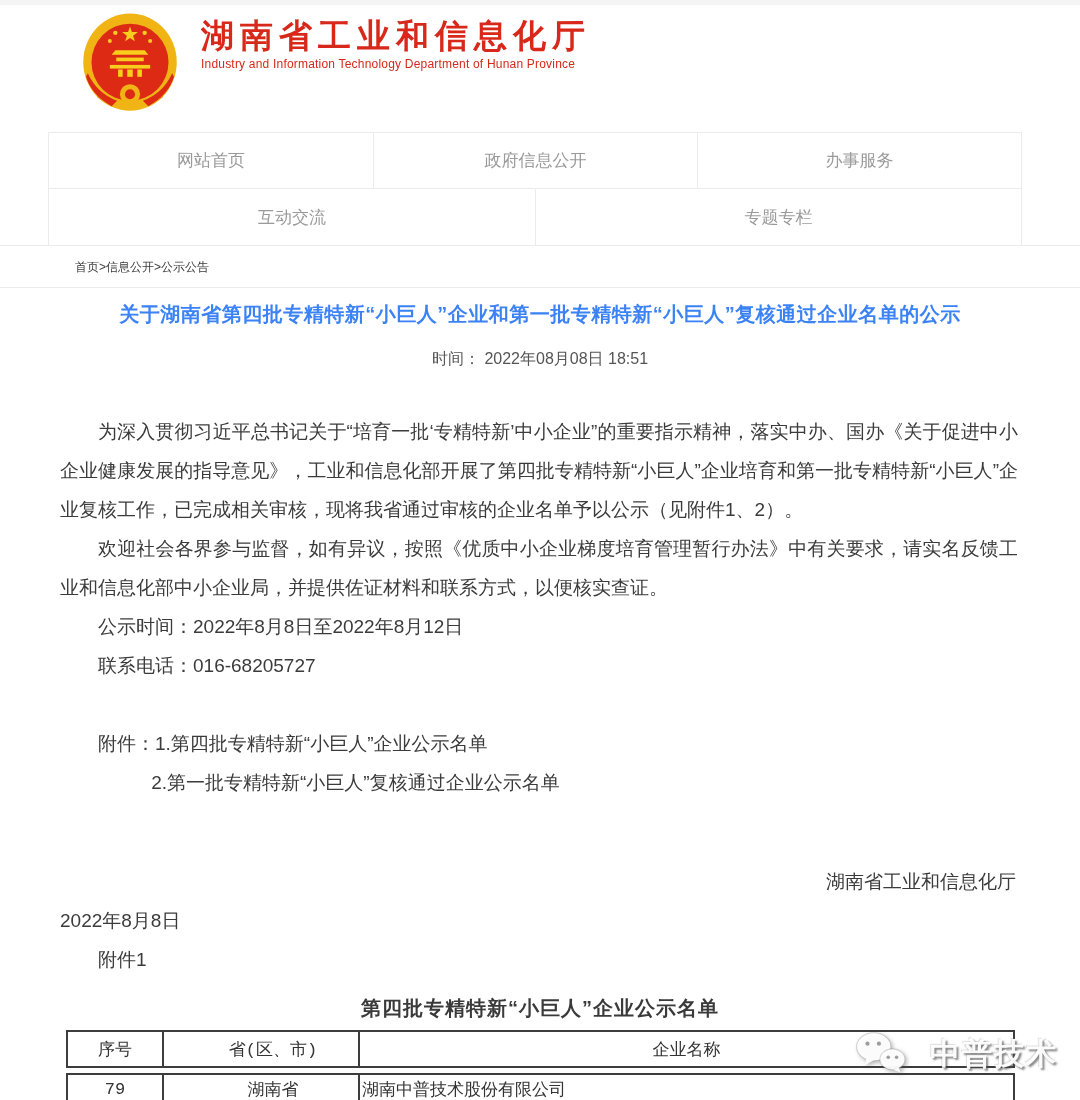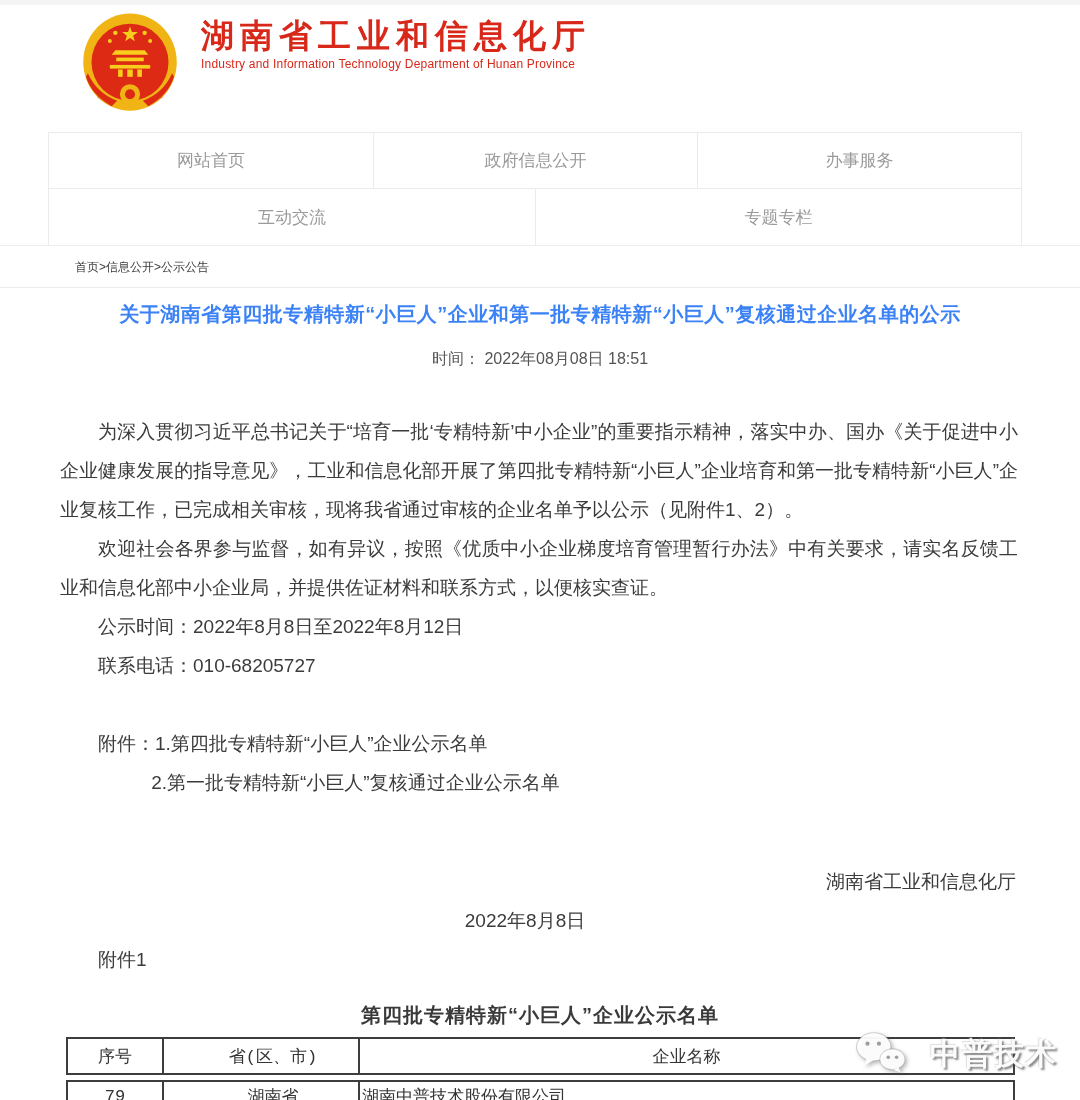--- a/index.html
+++ b/index.html
@@ -44,25 +44,25 @@
     text-align:center; color:#3b82f6; font-size:20px; font-weight:bold;
     line-height:44px; letter-spacing:0.5px;
   }
   .article-time { text-align:center; color:#555555; font-size:16px; line-height:30px; margin-top:8px; }
 
   .article-body { margin:38px 62px 0 60px; font-size:19px; line-height:39px; color:#3b3b3b; text-align:justify; }
   .p-indent { text-indent:2em; }
   .p-attach { text-indent:2em; margin-top:39px; }
   .p-attach2 { text-indent:4.8em; }
   .p-signer { text-align:right; margin-top:60px; padding-right:2px; }
-  .p-date { text-align:center; padding-right:28px; }
+  .p-date { text-align:left; padding-right:28px; }
   .annex-label { text-indent:2em; }
 
   .table-title {
-    margin-top:19px; text-align:center; font-size:20px; font-weight:bold;
+    margin-top:12px; text-align:center; font-size:20px; font-weight:bold;
     color:#3a3a3a; line-height:34px; letter-spacing:1px;
   }
 
   
   .annex-table { margin:5px 65px 8px 66px;font-family:Liberation Mono, monospace; }
   .t-row { display:flex; border:2px solid #3d3d3d; background:#ffffff; }
   .t-row.head { height:38px; margin-bottom:5px; }
   .t-row.data { height:32px; }
   .t-cell { display:flex; align-items:center; justify-content:center; font-size:17px; color:#333333; }
   .t-c1 { width:96px; border-right:2px solid #3d3d3d; }
@@ -135,21 +135,21 @@
 </div>
 
 <div class="article">
   <div class="article-title">关于湖南省第四批专精特新“小巨人”企业和第一批专精特新“小巨人”复核通过企业名单的公示</div>
   <div class="article-time">时间： 2022年08月08日 18:51</div>
 
   <div class="article-body">
     <p class="p-indent">为深入贯彻习近平总书记关于“培育一批‘专精特新’中小企业”的重要指示精神，落实中办、国办《关于促进中小企业健康发展的指导意见》，工业和信息化部开展了第四批专精特新“小巨人”企业培育和第一批专精特新“小巨人”企业复核工作，已完成相关审核，现将我省通过审核的企业名单予以公示（见附件1、2）。</p>
     <p class="p-indent">欢迎社会各界参与监督，如有异议，按照《优质中小企业梯度培育管理暂行办法》中有关要求，请实名反馈工业和信息化部中小企业局，并提供佐证材料和联系方式，以便核实查证。</p>
     <p class="p-indent">公示时间：2022年8月8日至2022年8月12日</p>
-    <p class="p-indent">联系电话：010-68205727</p>
+    <p class="p-indent">联系电话：016-68205727</p>
     <p class="p-attach">附件：1.第四批专精特新“小巨人”企业公示名单</p>
     <p class="p-attach2">2.第一批专精特新“小巨人”复核通过企业公示名单</p>
     <p class="p-signer">湖南省工业和信息化厅</p>
     <p class="p-date">2022年8月8日</p>
     <p class="annex-label">附件1</p>
   </div>
 
   <div class="table-title">第四批专精特新“小巨人”企业公示名单</div>
 
   <div class="annex-table">

